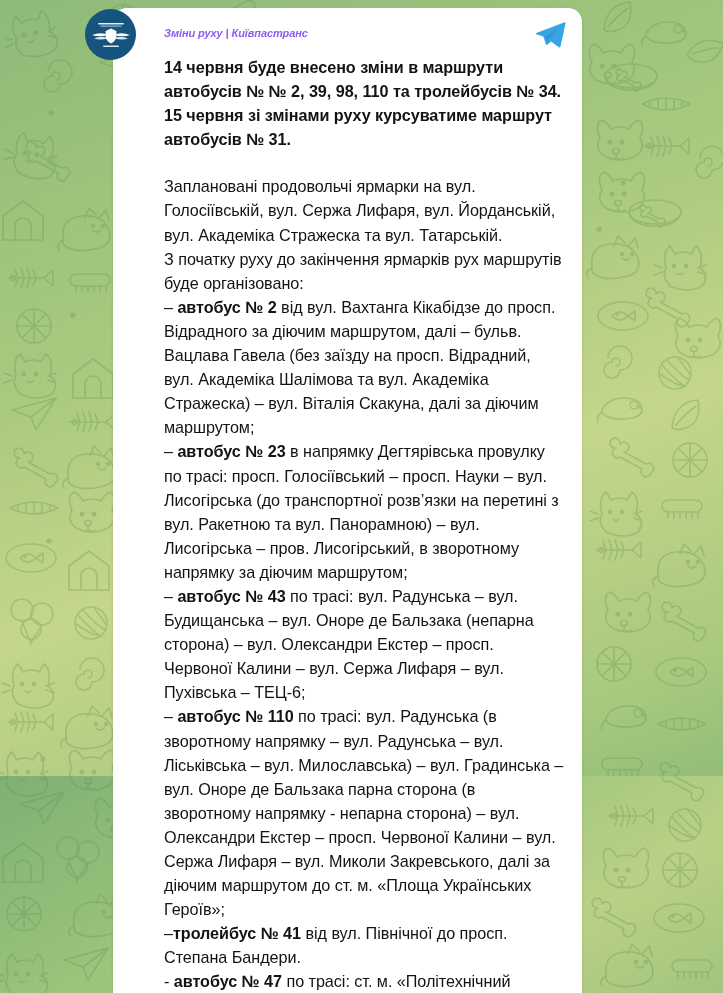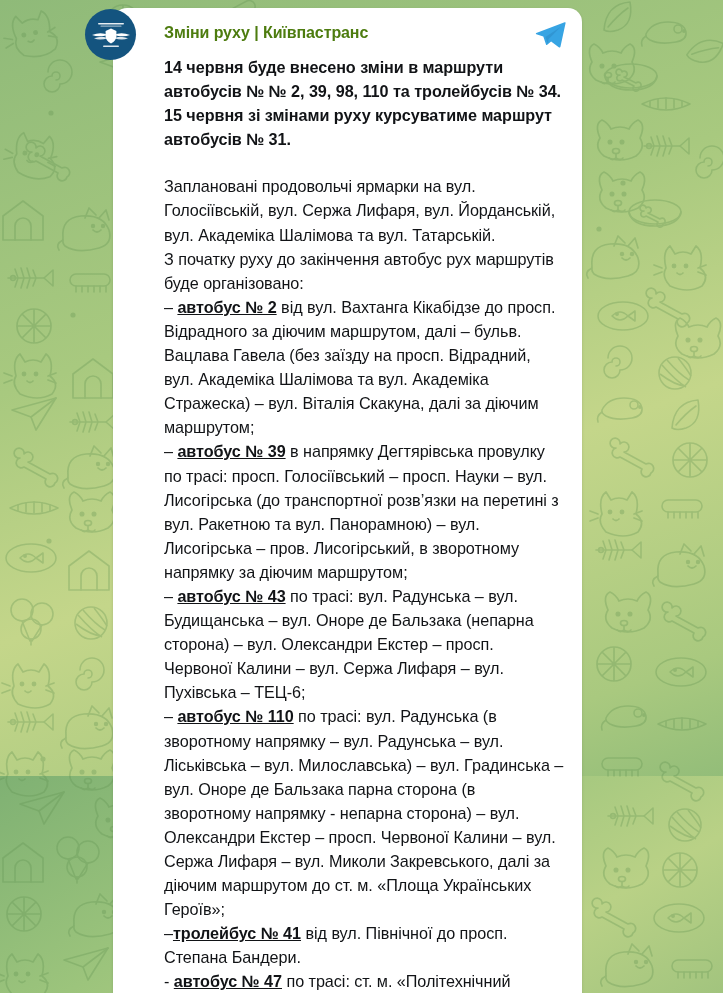--- a/index.html
+++ b/index.html
@@ -79,26 +79,27 @@
 
   .card-head {
     position: relative;
     display: flex;
     align-items: flex-start;
     justify-content: space-between;
     padding-left: 33px;
     min-height: 24px;
   }
   #channel-title {
-    color: #4d7c0f;
-    font-size: 16px;
+    color: #8b5cf6;
+    font-size: 11px;
     font-weight: bold;
     line-height: 22px;
     letter-spacing: -.1px;
     white-space: nowrap;
+    font-style: italic;
   }
   #telegram-icon {
     flex: 0 0 auto;
     margin-top: -1px;
     margin-right: -2px;
   }
 
   
   #post-body {
     color: #111316;
@@ -108,21 +109,21 @@
     padding-left: 33px;
     margin-top: 3px;
     word-wrap: break-word;
   }
   #post-body p {
     margin: 0;
   }
   #post-body p.spacer-before {
     margin-top: 23px;
   }
-  #post-body b { font-weight: bold; text-decoration: underline; }
+  #post-body b { font-weight: bold; }
 
   
   #para-intro { font-weight: bold; }
 </style>
 </head>
 <body>
 
 <div id="bg-wrap">
   <div class="bg-band top"></div>
   <div class="bg-band bottom"></div>
@@ -348,27 +349,27 @@
     </div>
   </div>
 
   <div id="post-body">
 
     <p id="para-intro">
       <span>14 червня буде внесено зміни в маршрути автобусів № № 2, 39, 98, 110 та тролейбусів № 34.</span><br>
       <span>15 червня зі змінами руху курсуватиме маршрут автобусів № 31.</span>
     </p>
 
-    <p class="spacer-before">Заплановані продовольчі ярмарки на вул. Голосіївській, вул. Сержа Лифаря, вул. Йорданській, вул. Академіка Шалімова та вул. Татарській.</p>
-
-    <p>З початку руху до закінчення автобус рух маршрутів буде організовано:</p>
+    <p class="spacer-before">Заплановані продовольчі ярмарки на вул. Голосіївській, вул. Сержа Лифаря, вул. Йорданській, вул. Академіка Стражеска та вул. Татарській.</p>
+
+    <p>З початку руху до закінчення ярмарків рух маршрутів буде організовано:</p>
 
     <p><span>– </span><b>автобус № 2</b><span> від вул. Вахтанга Кікабідзе до просп. Відрадного за діючим маршрутом, далі – бульв. Вацлава Гавела (без заїзду на просп. Відрадний, вул. Академіка Шалімова та вул. Академіка Стражеска) – вул. Віталія Скакуна, далі за діючим маршрутом;</span></p>
 
-    <p><span>– </span><b>автобус № 39</b><span> в напрямку Дегтярівська провулку по трасі: просп. Голосіївський – просп. Науки – вул. Лисогірська (до транспортної розв’язки на перетині з вул. Ракетною та вул. Панорамною) – вул. Лисогірська – пров. Лисогірський, в зворотному напрямку за діючим маршрутом;</span></p>
+    <p><span>– </span><b>автобус № 23</b><span> в напрямку Дегтярівська провулку по трасі: просп. Голосіївський – просп. Науки – вул. Лисогірська (до транспортної розв’язки на перетині з вул. Ракетною та вул. Панорамною) – вул. Лисогірська – пров. Лисогірський, в зворотному напрямку за діючим маршрутом;</span></p>
 
     <p><span>– </span><b>автобус № 43</b><span> по трасі: вул. Радунська – вул. Будищанська – вул. Оноре де Бальзака (непарна сторона) – вул. Олександри Екстер – просп. Червоної Калини – вул. Сержа Лифаря – вул. Пухівська – ТЕЦ-6;</span></p>
 
     <p><span>– </span><b>автобус № 110</b><span> по трасі: вул. Радунська (в зворотному напрямку – вул. Радунська – вул. Ліськівська – вул. Милославська) – вул. Градинська – вул. Оноре де Бальзака парна сторона (в зворотному напрямку - непарна сторона) – вул. Олександри Екстер – просп. Червоної Калини – вул. Сержа Лифаря – вул. Миколи Закревського, далі за діючим маршрутом до ст. м. «Площа Українських Героїв»;</span></p>
 
     <p><span>–</span><b>тролейбус № 41</b><span> від вул. Північної до просп. Степана Бандери.</span></p>
 
     <p><span>- </span><b>автобус № 47</b><span> по трасі: ст. м. «Політехнічний інститут» – просп.Берестейський – вул. Богдана Гаврилишина – вул. Довнар-Запольського – вул. Дегтярівська – вул. Білоруська – вул. Деревлянська – вул. Юрія Іллєнка – вул. Академіка Ромоданова – вул. Загорівська – вул. Князя Володимира Мономаха – вул. Татарська.</span></p>
 
   </div>

